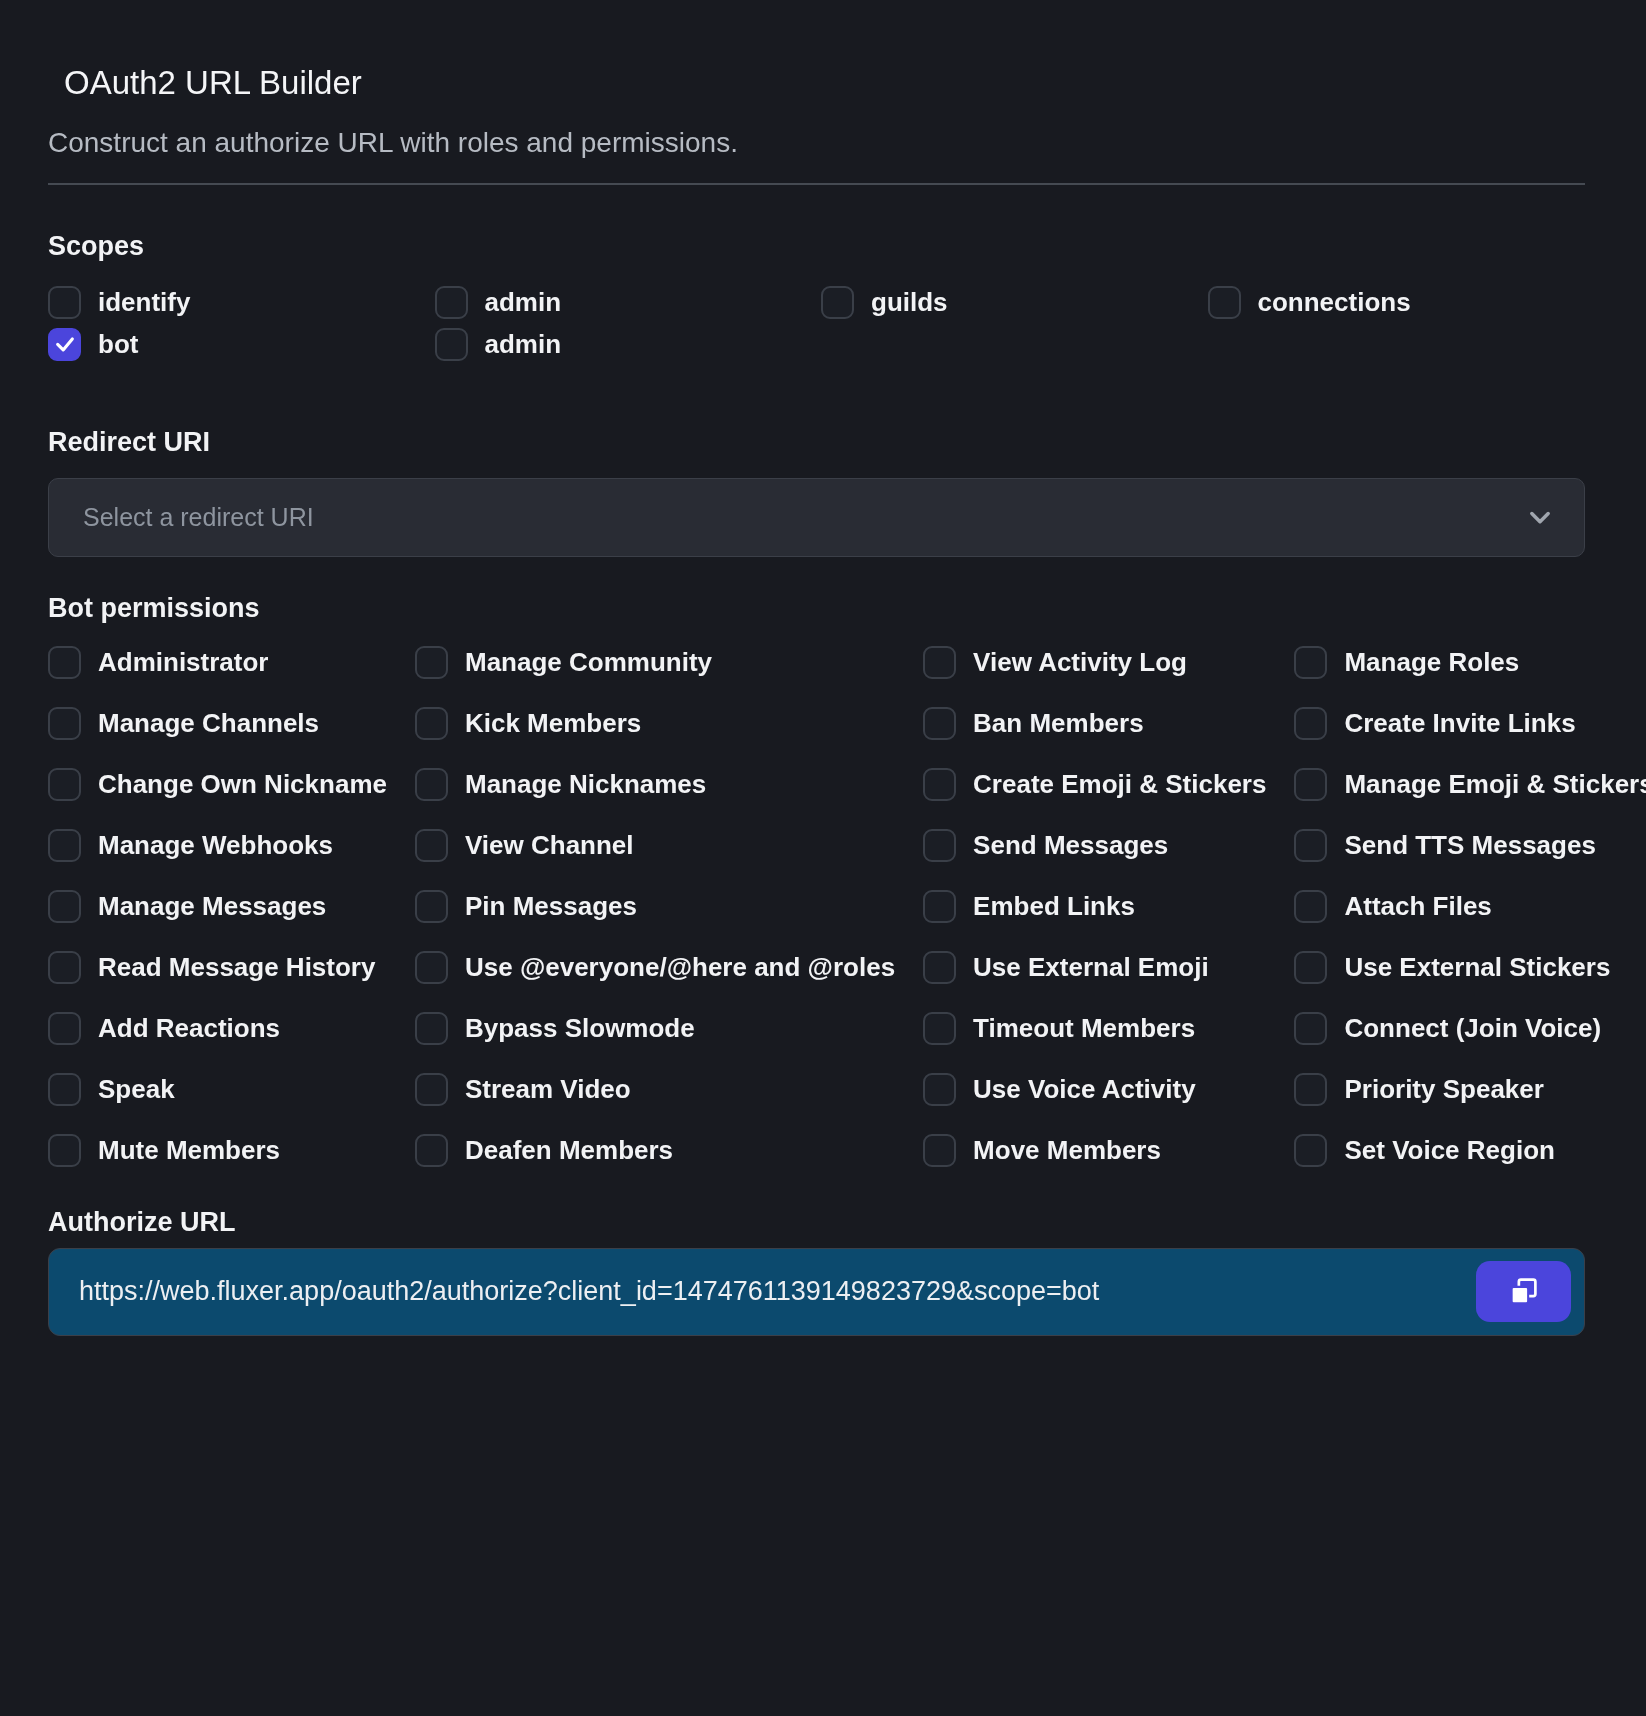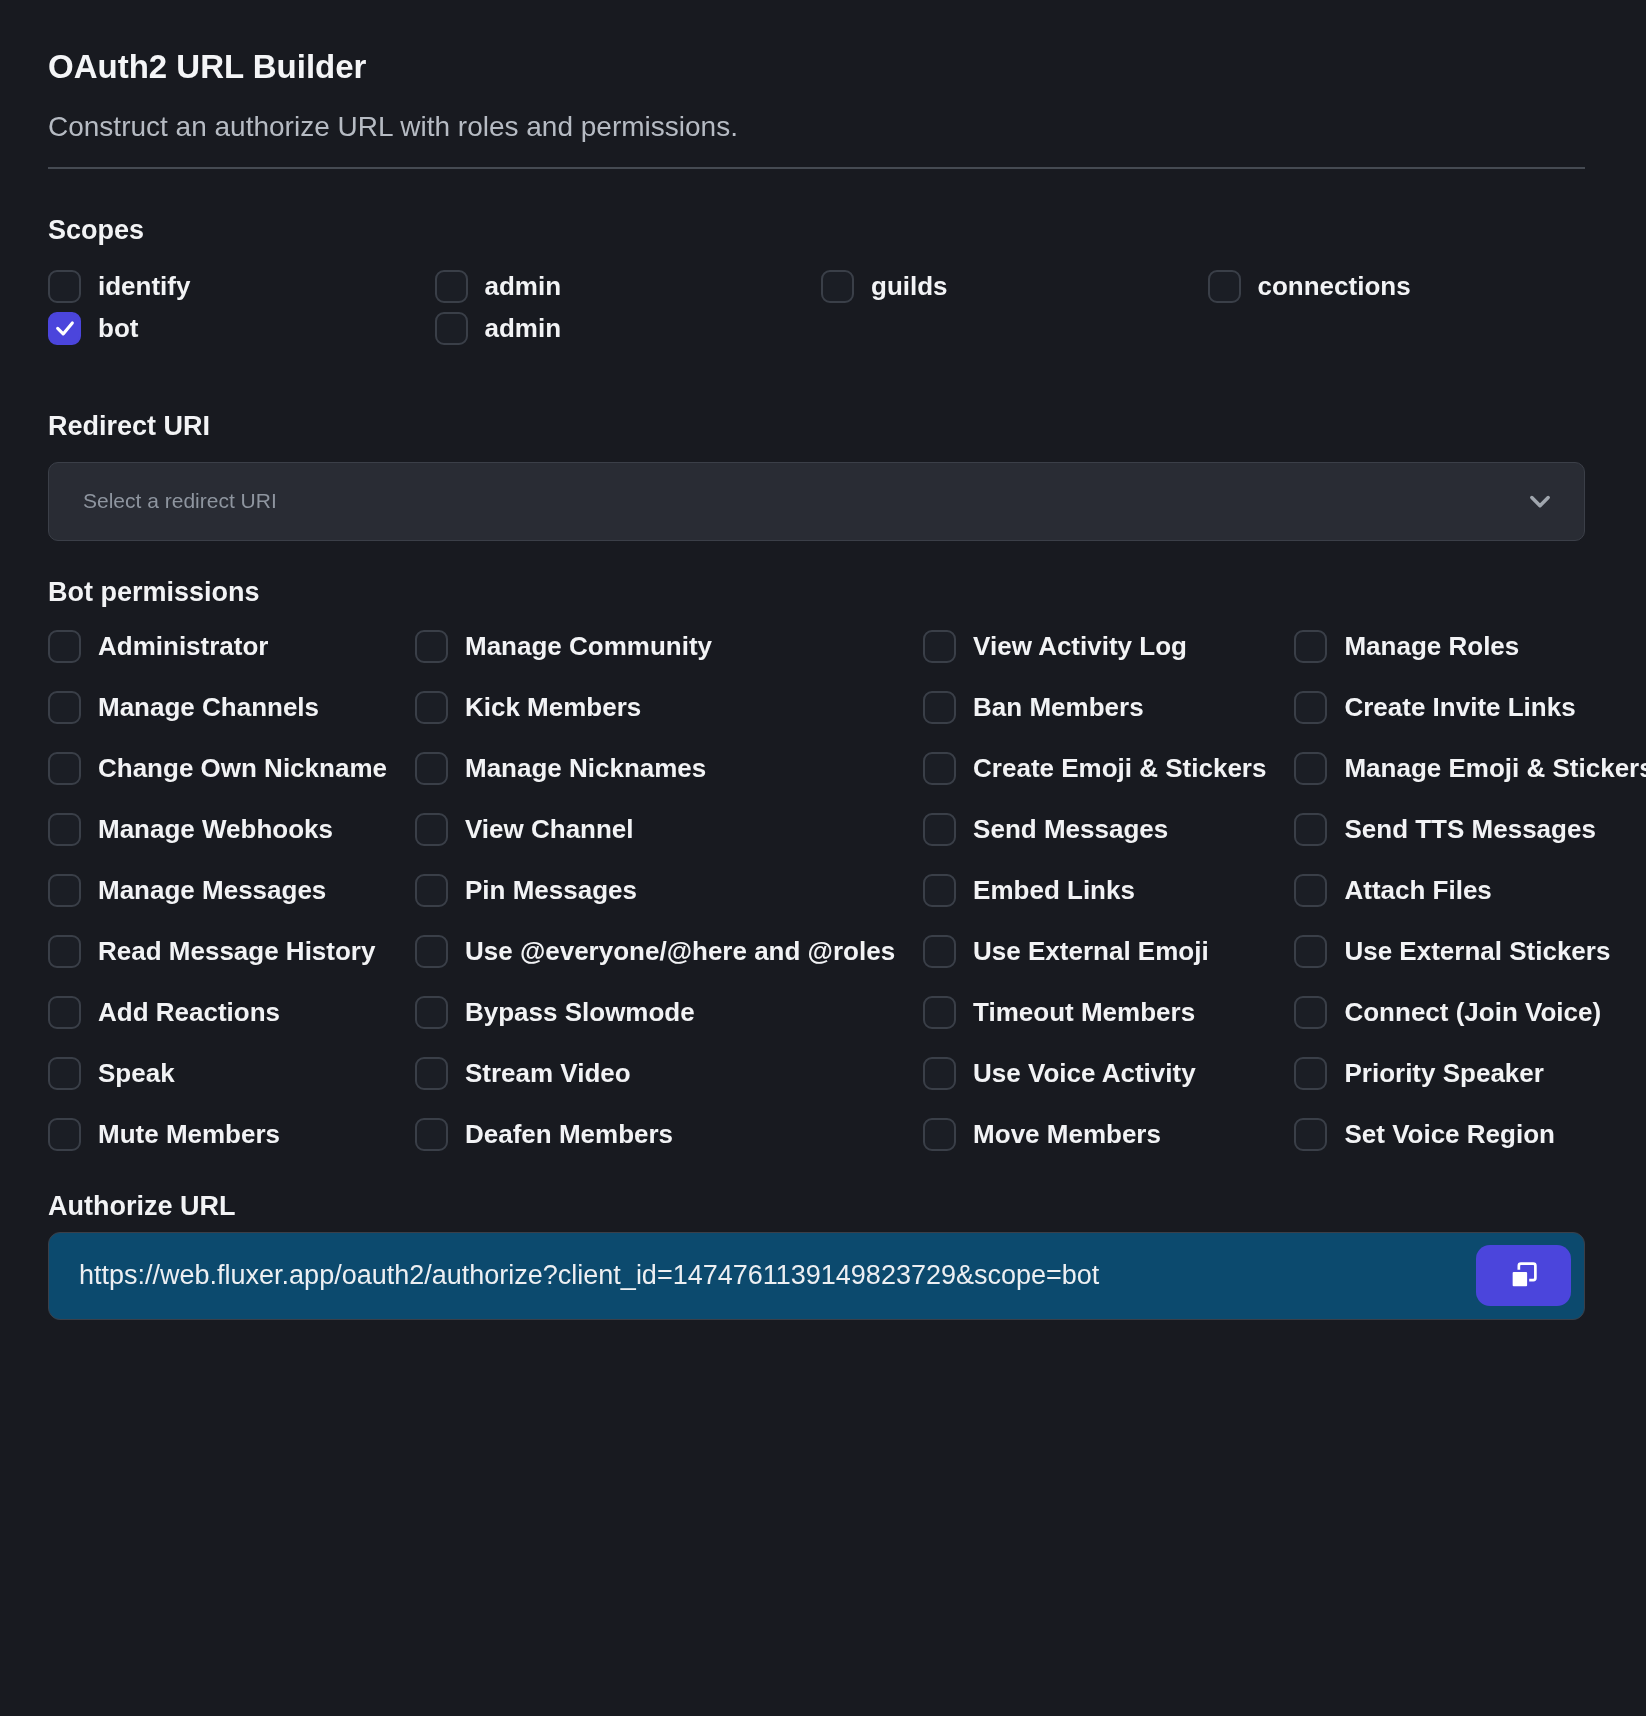--- a/index.html
+++ b/index.html
@@ -1,20 +1,20 @@
 <!DOCTYPE html>
 <html><head>
 <meta charset="utf-8">
 <style>
   html,body { margin:0; padding:0; background:#181a20; }
   body { font-family:"Liberation Sans","DejaVu Sans",sans-serif; color:#f2f3f5; }
   .page { width:1646px; height:1716px; box-sizing:border-box;
           padding:50px 61px 56px 48px; overflow:hidden; }
 
-  .title { font-size:33px; line-height:1.05; font-weight:700; margin:0; color:#f4f5f7; }
+  .title { font-size:33px; line-height:1.05; font-weight:400; margin:16px; color:#f4f5f7; }
   .subtitle { font-size:28px; line-height:1.15; font-weight:400; color:#b6bbc3; margin:26px 0 0; }
   .divider { border:none; border-top:2px solid #454a52; margin:24px 0 0; }
 
   .section-label { font-size:27px; font-weight:700; color:#f2f3f5; }
   #scopes-label   { margin-top:46px; }
   #redirect-label { margin-top:66px; }
   #perms-label    { margin-top:36px; }
   #authorize-label{ margin-top:40px; }
 
   .scopes-grid { display:grid; grid-template-columns:repeat(4,1fr);
@@ -27,21 +27,21 @@
               border:2px solid #3a3f48; border-radius:9px; background:#1b1e25;
               display:flex; align-items:center; justify-content:center; }
   .check-row.checked .checkbox { background:#4b45dc; border-color:#4b45dc; }
   .check-icon { width:22px; height:22px; display:none; }
   .check-row.checked .check-icon { display:block; }
   .check-label { font-size:26px; font-weight:700; color:#f2f3f5; white-space:nowrap; }
 
   .select { margin-top:20px; height:79px; box-sizing:border-box;
             background:#292c34; border:1px solid #3b3f48; border-radius:10px;
             display:flex; align-items:center; padding:0 30px 0 34px; cursor:pointer; }
-  .select .placeholder { flex:1; font-size:21px; color:#8e959f; }
+  .select .placeholder { flex:1; font-size:25px; color:#8e959f; }
   .chevron-icon { width:28px; height:28px; flex:none; }
 
   .url-box { margin-top:10px; height:88px; box-sizing:border-box;
              background:#0c4a6e; border:1px solid #3b3f48; border-radius:12px;
              display:flex; align-items:center; gap:20px; padding:0 13px 0 30px; }
   .url-text { flex:1; font-size:27px; color:#edeff2; white-space:nowrap; overflow:hidden; }
   .copy-btn { width:95px; height:61px; flex:none; border:none; border-radius:14px;
               background:#4b45dc; display:flex; align-items:center; justify-content:center;
               cursor:pointer; }
 </style>

